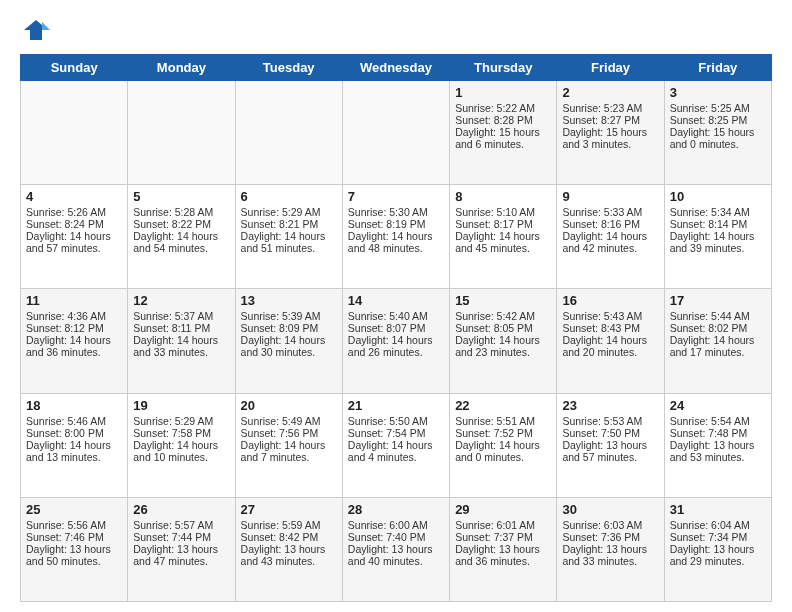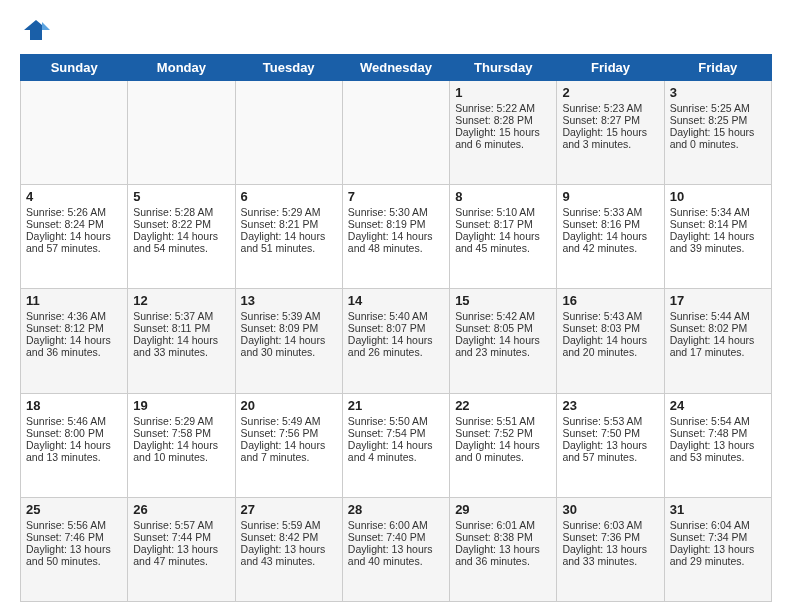--- a/index.html
+++ b/index.html
@@ -244,21 +244,21 @@
           <td>
             <span class="day-number">15</span>
             <div>Sunrise: 5:42 AM</div>
             <div>Sunset: 8:05 PM</div>
             <div>Daylight: 14 hours</div>
             <div>and 23 minutes.</div>
           </td>
           <td>
             <span class="day-number">16</span>
             <div>Sunrise: 5:43 AM</div>
-            <div>Sunset: 8:03 PM</div>
+            <div>Sunset: 8:43 PM</div>
             <div>Daylight: 14 hours</div>
             <div>and 20 minutes.</div>
           </td>
           <td>
             <span class="day-number">17</span>
             <div>Sunrise: 5:44 AM</div>
             <div>Sunset: 8:02 PM</div>
             <div>Daylight: 14 hours</div>
             <div>and 17 minutes.</div>
           </td>
@@ -339,21 +339,21 @@
           <td>
             <span class="day-number">28</span>
             <div>Sunrise: 6:00 AM</div>
             <div>Sunset: 7:40 PM</div>
             <div>Daylight: 13 hours</div>
             <div>and 40 minutes.</div>
           </td>
           <td>
             <span class="day-number">29</span>
             <div>Sunrise: 6:01 AM</div>
-            <div>Sunset: 8:38 PM</div>
+            <div>Sunset: 7:37 PM</div>
             <div>Daylight: 13 hours</div>
             <div>and 36 minutes.</div>
           </td>
           <td>
             <span class="day-number">30</span>
             <div>Sunrise: 6:03 AM</div>
             <div>Sunset: 7:36 PM</div>
             <div>Daylight: 13 hours</div>
             <div>and 33 minutes.</div>
           </td>

